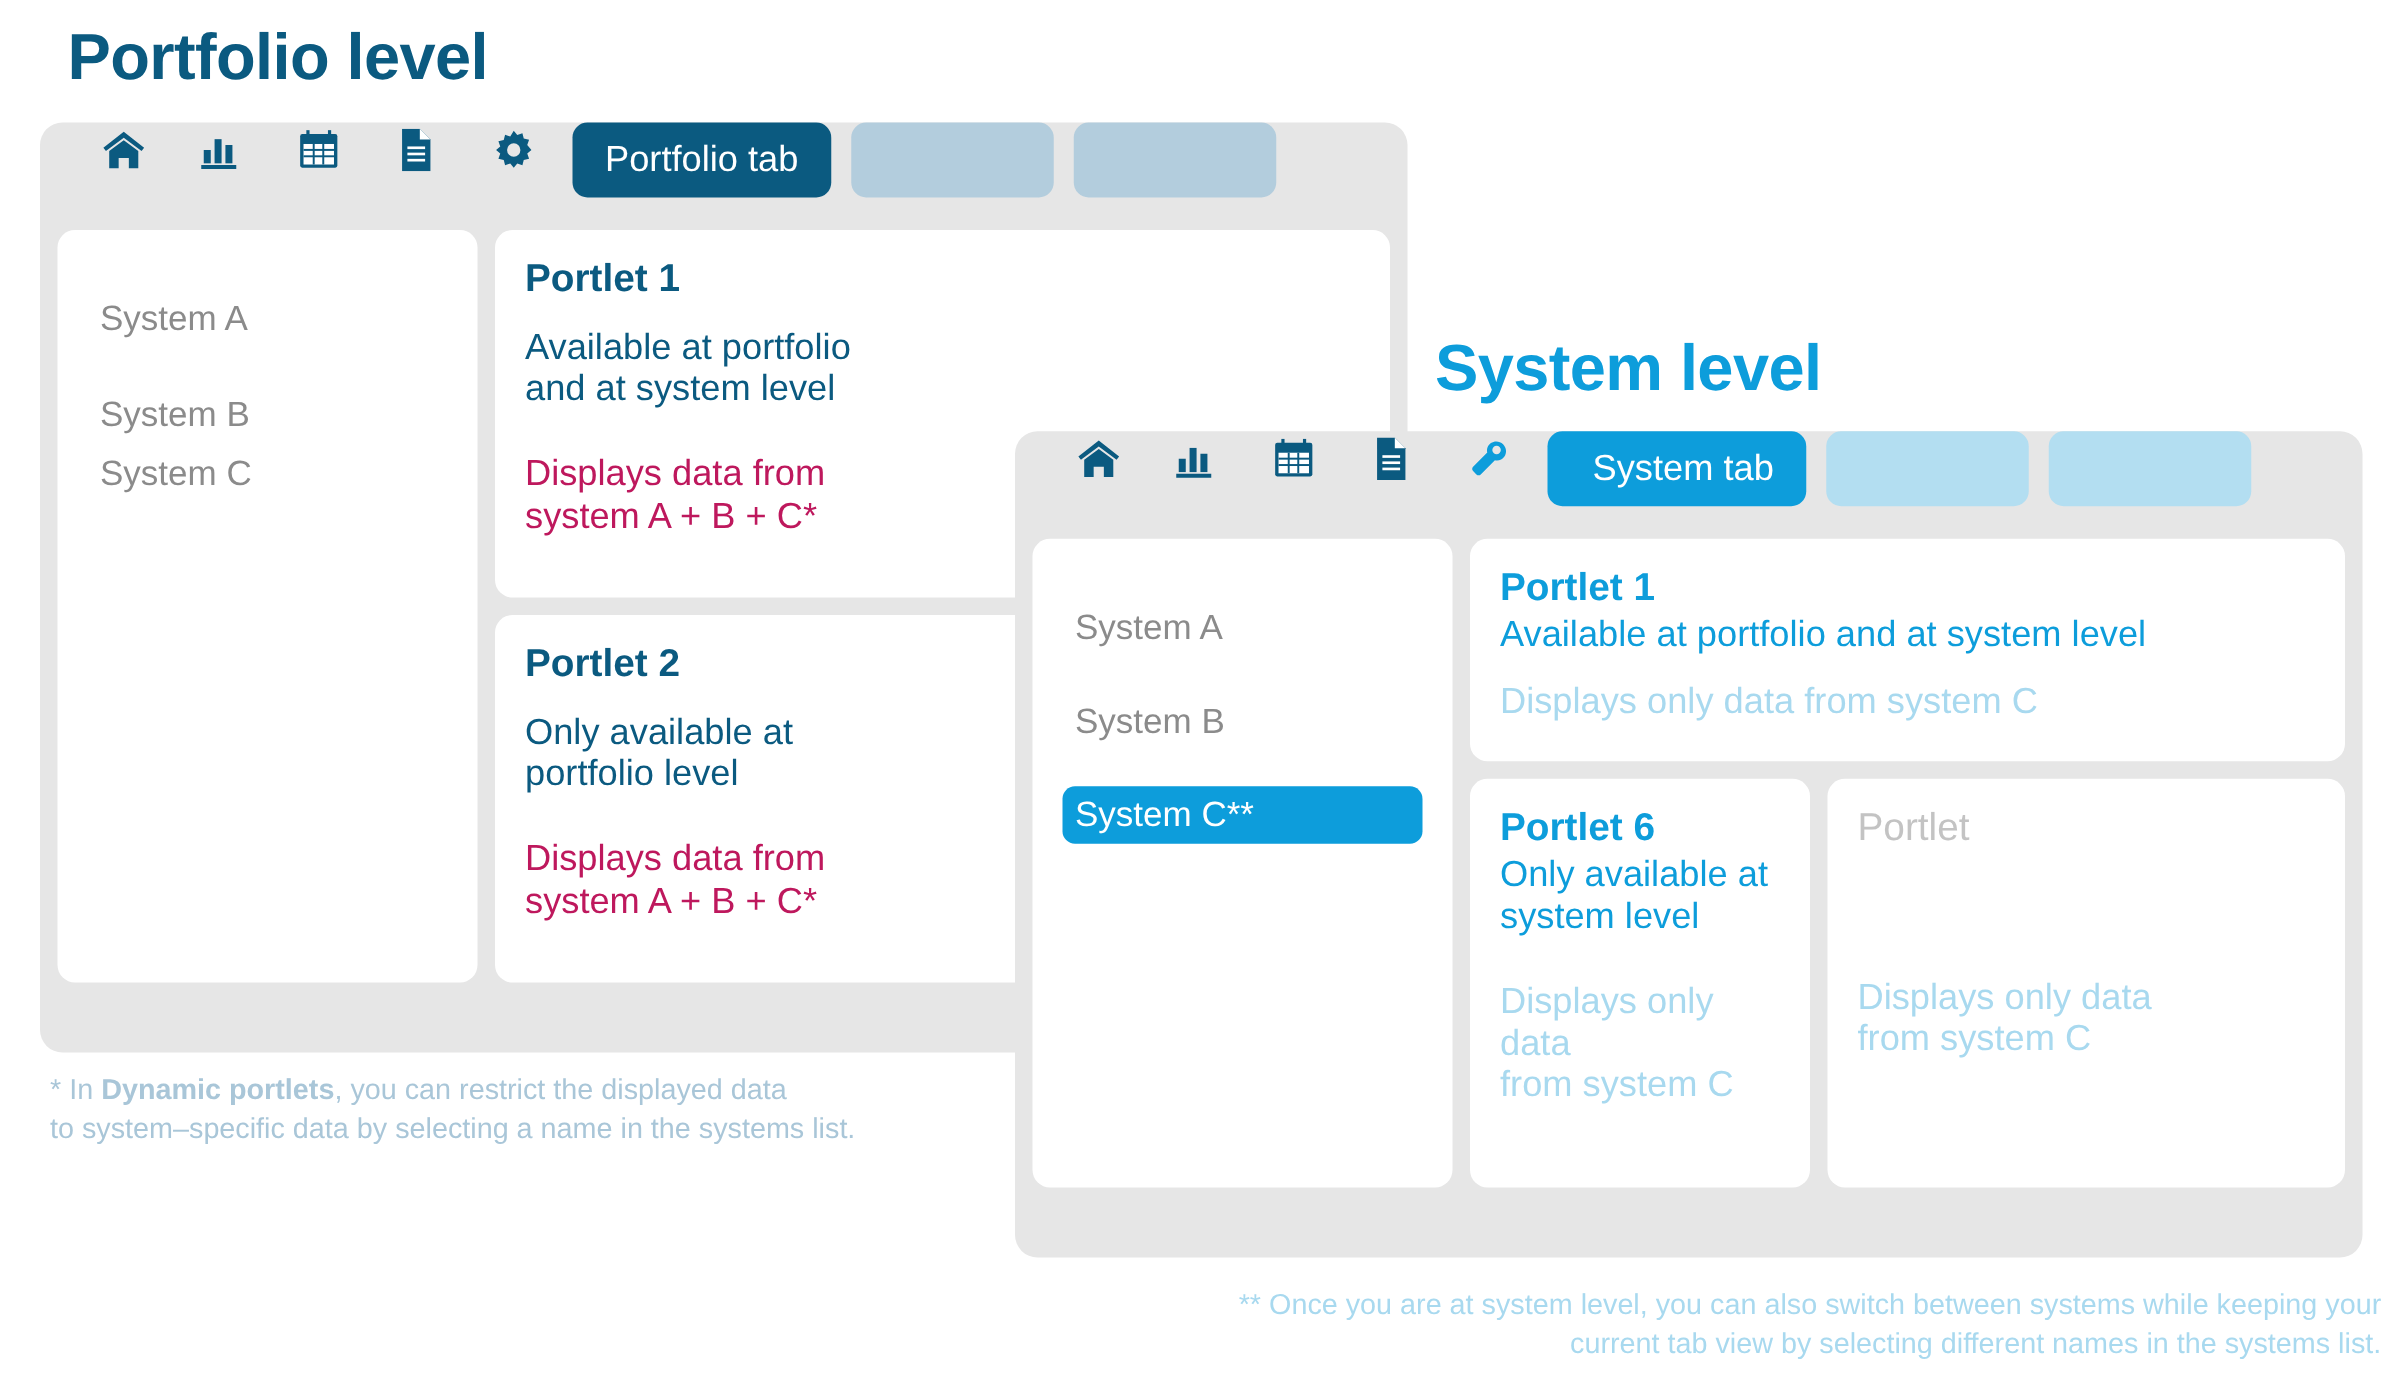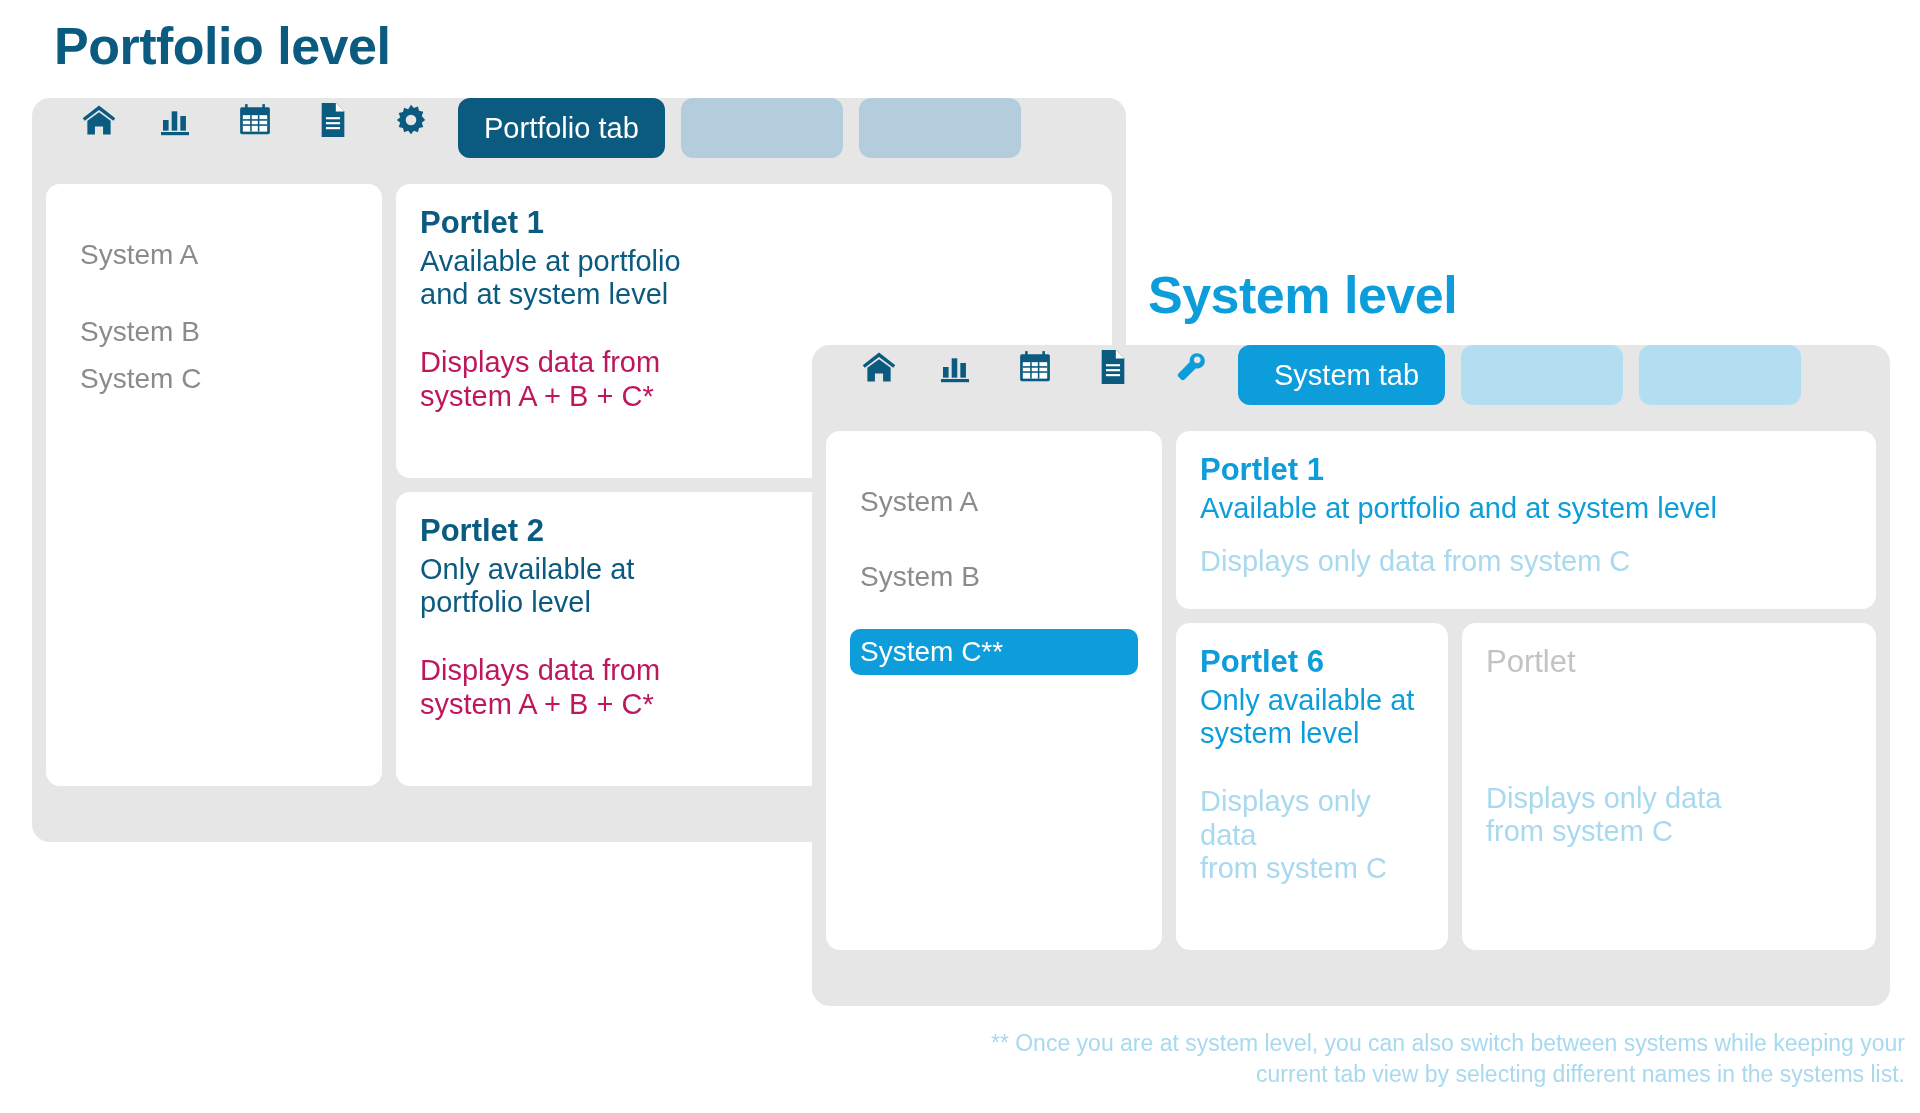--- a/index.html
+++ b/index.html
@@ -86,21 +86,21 @@
     line-height: 1.1;
   }
   .sys-item.selected { background: #0d9ddb; color: #ffffff; }
 
   .card-title { font-weight: bold; line-height: 1.12; }
   .card-sub   { line-height: 1.16; }
   .card-note  { line-height: 1.16; }
 
   
   #portfolio-panel .card-title { color: #0b5a80; font-size: 31px; }
-  #portfolio-panel .card-sub   { color: #0b5a80; font-size: 29px; margin-top: 4px; }
+  #portfolio-panel .card-sub   { color: #0b5a80; font-size: 29px; margin-top: 21px; }
   #portfolio-panel .card-note  { color: #be185d; font-size: 29px; margin-top: 34px; }
 
   
   #system-panel .card-title { color: #0d9ddb; font-size: 31px; }
   #system-panel .card-sub   { color: #0d9ddb; font-size: 29px; margin-top: 4px; }
   #system-panel .card-note  { color: #a8d9ef; font-size: 29px; margin-top: 34px; }
   #system-panel .card.disabled .card-title { color: #c3c3c3; }
 
   
   .footnote {
@@ -198,20 +198,22 @@
           <div class="card-title">Portlet 2</div>
           <div class="card-sub" style="white-space:pre-line;">Only available at
 portfolio level</div>
           <div class="card-note" style="white-space:pre-line;">Displays data from
 system A + B + C*</div>
         </div>
       </div>
     </div>
   </div>
 
+  <div class="footnote" id="footnote-portfolio"><span>*</span><span> In </span><b>Dynamic portlets</b><span>, you can restrict the displayed data
+   to system–specific data by selecting a name in the systems list.</span></div>
 
   <div class="level-title" id="system-title">System level</div>
 
   <div class="panel" id="system-panel">
 
     <div class="toolbar">
       <div class="icon-strip">
         <div class="tool-icon">
           <svg width="36" height="32" viewBox="0 0 24 22">
               <path fill="#0b5a80" d="M12 1 0.8 9.8l1.4 1.8L12 4.2l9.8 7.4 1.4-1.8L12 1z"></path>

